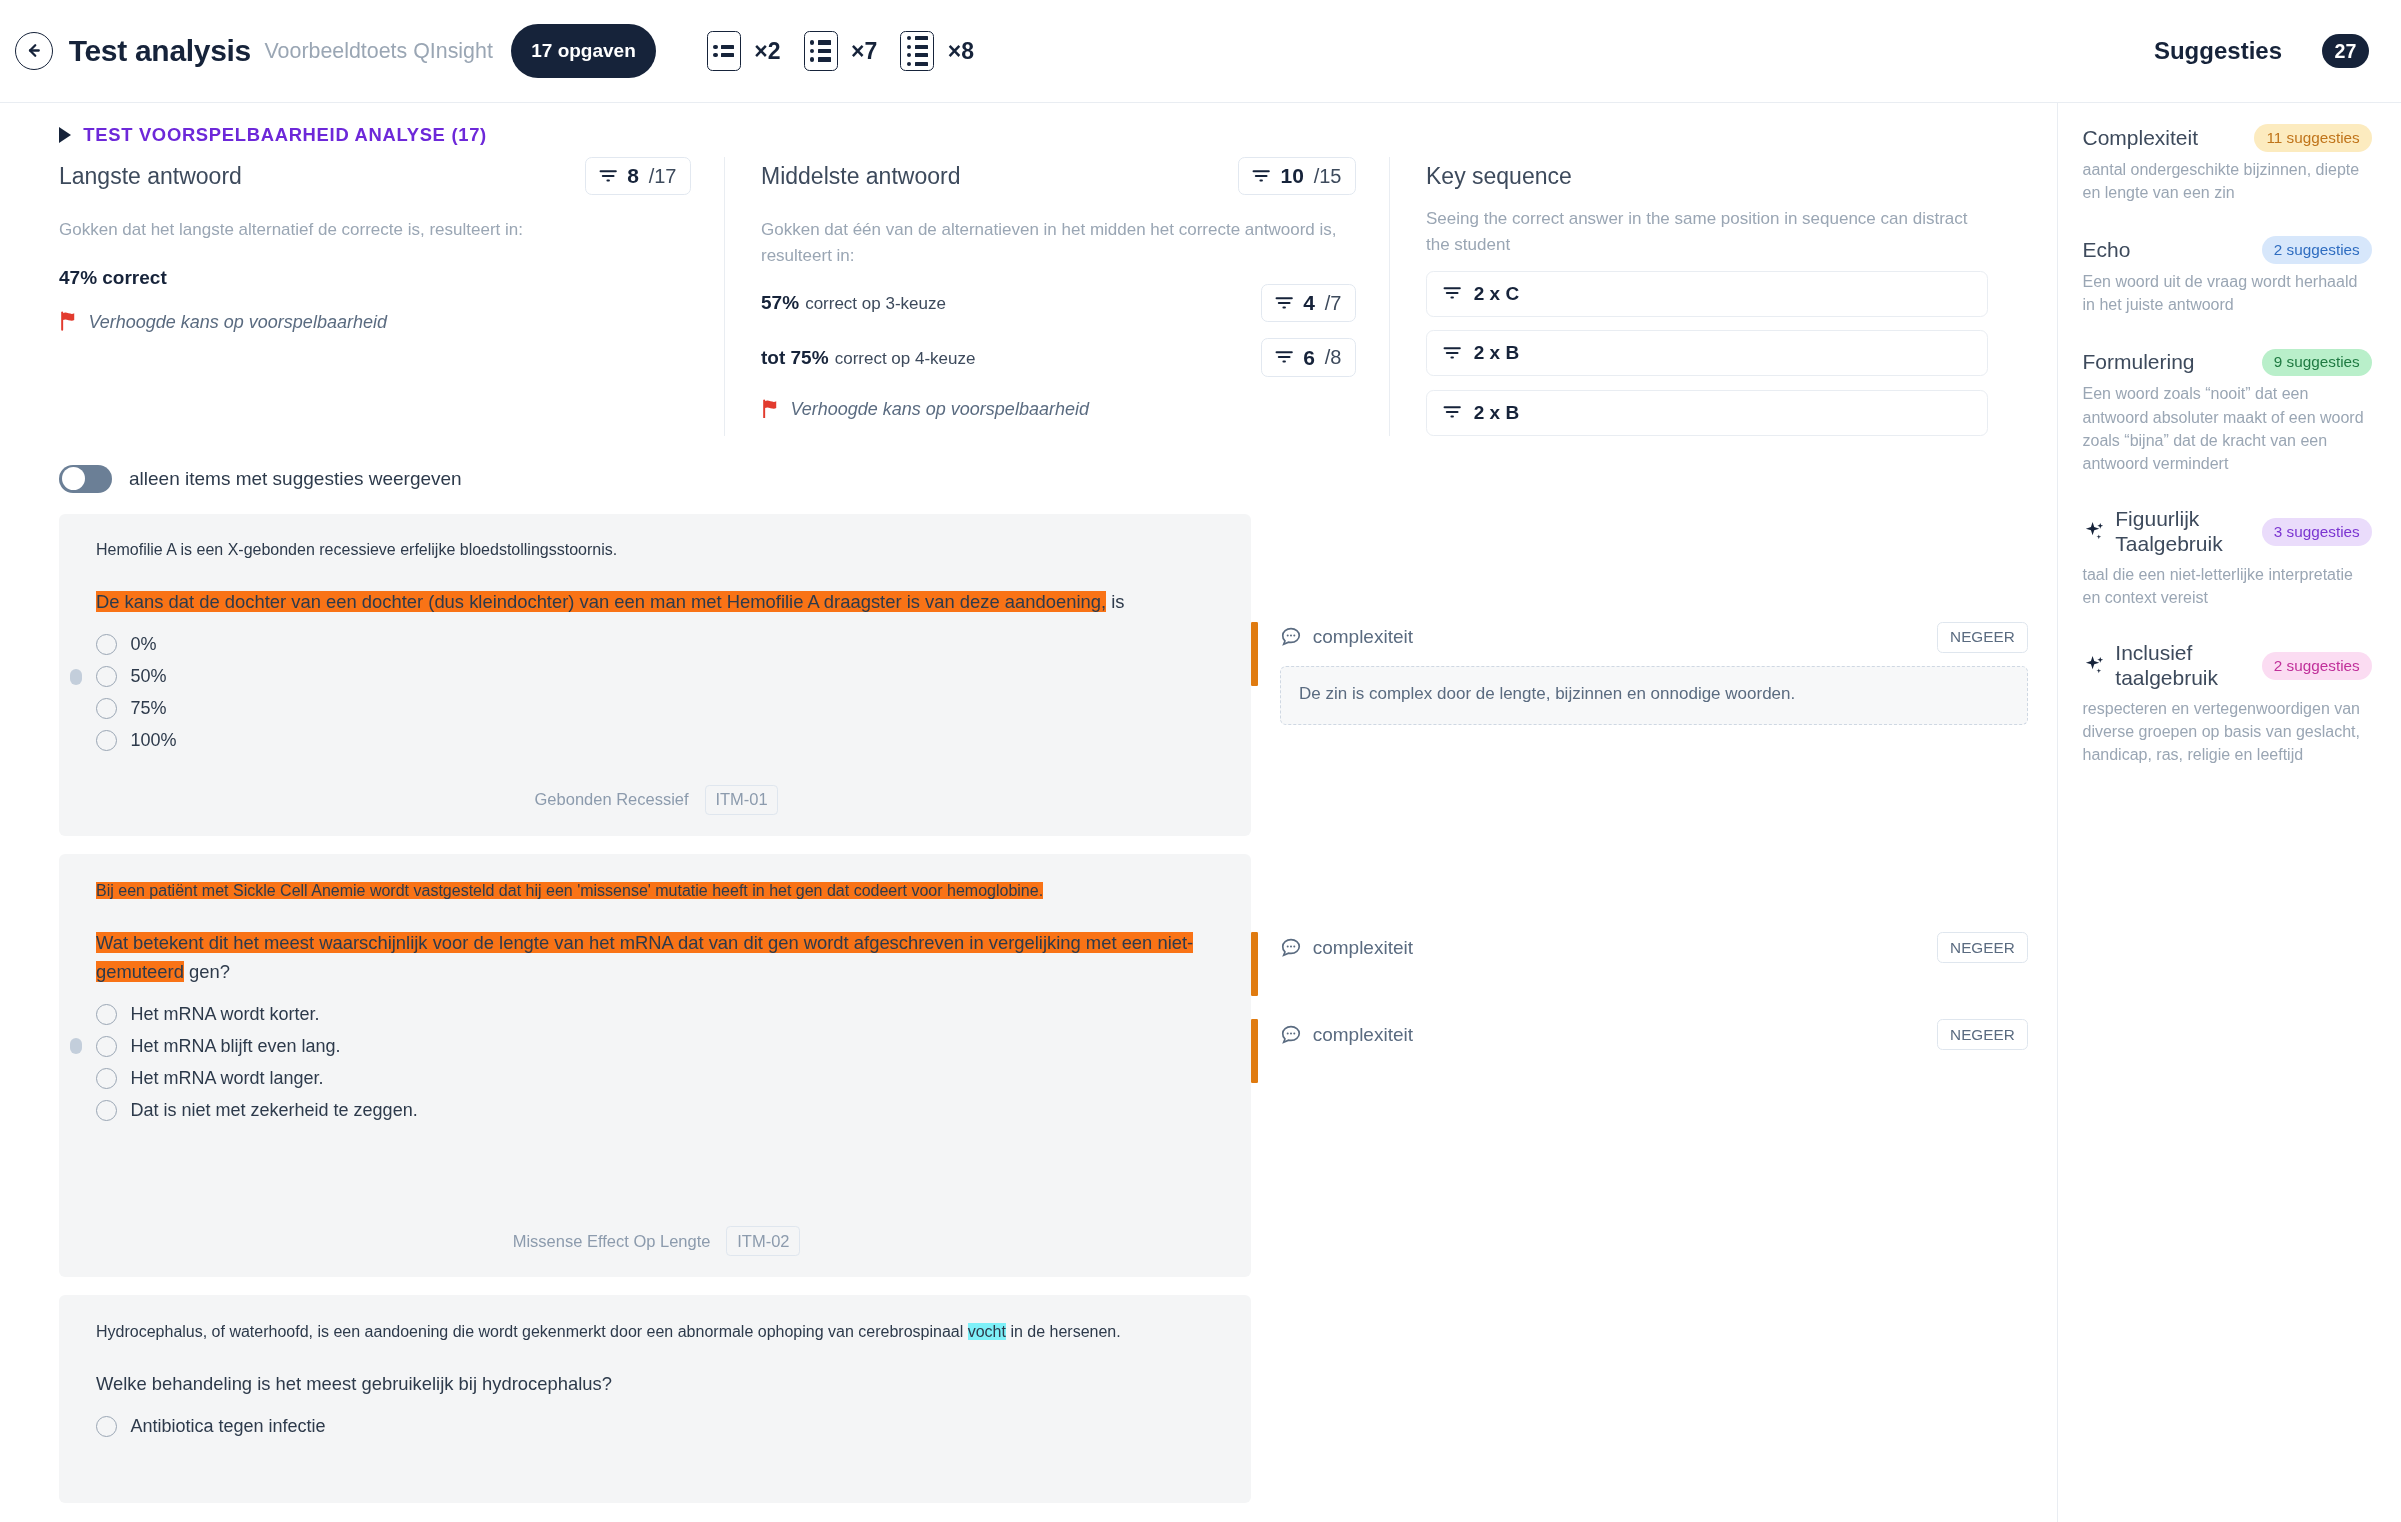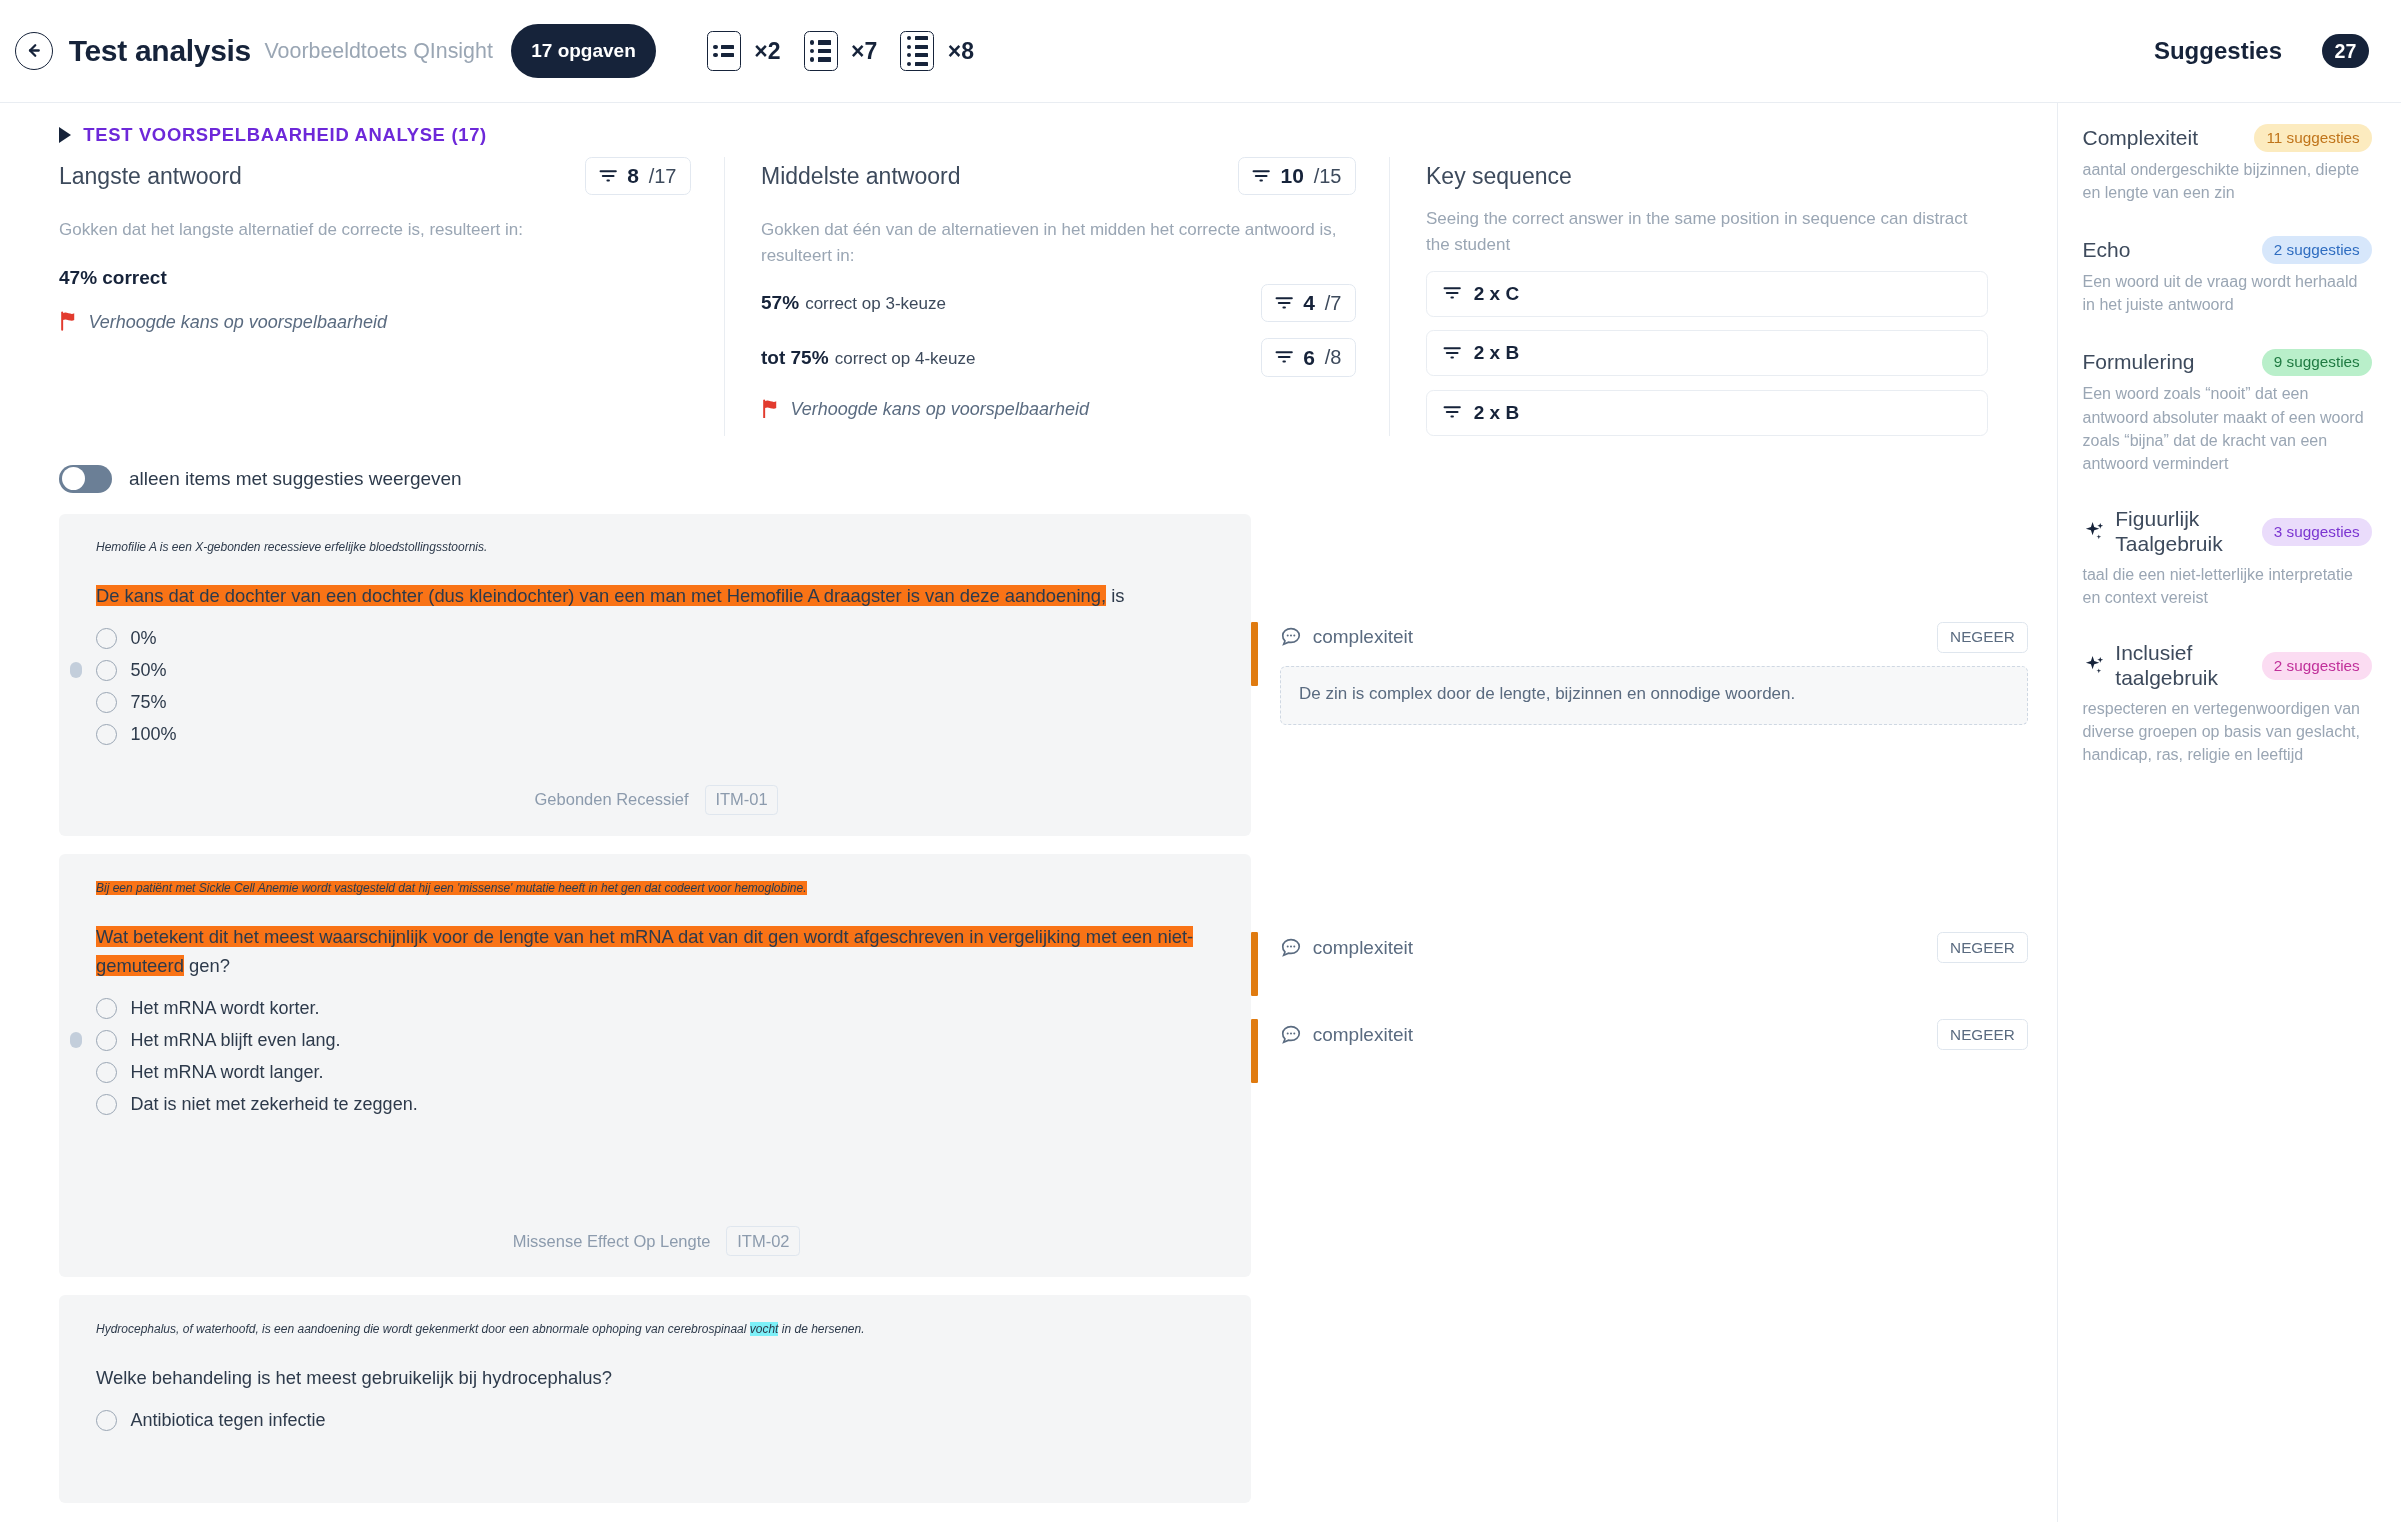--- a/index.html
+++ b/index.html
@@ -116,21 +116,21 @@
   .toggle-label { font-size: 19px; color: #2d3a4b; margin-left: 17px; }
 
   
   .items { padding: 21px 0 0 59px; }
   .item-row { display: flex; align-items: stretch; margin-bottom: 18.4px; }
   .item-card {
     width: 1192px; flex: 0 0 1192px; background: #f4f5f6;
     border-radius: 6.1px; padding: 24.5px 34px 21px 37px;
     display: flex; flex-direction: column;
   }
-  .stem { font-size: 12px; font-style: italic; color: #2d3a4b; line-height: 1.55; }
+  .stem { font-size: 16px; color: #2d3a4b; line-height: 1.55; }
   .qtext { font-size: 18.4px; color: #2d3a4b; line-height: 1.6; margin-top: 24.5px; }
   .hl { background: #f97316; }
   .hl-cyan { background: #7df0f8; }
   .options { margin-top: 6.1px; }
   .option { display: flex; align-items: center; gap: 13.5px; margin-top: 11px; position: relative; }
   .radio { width: 21px; height: 21px; border-radius: 50%; border: 1.8px solid #9aa6b4;
            flex: 0 0 21px; background: #f4f5f6; }
   .option .olabel { font-size: 18px; color: #2d3a4b; }
   .corr-mark { position: absolute; left: -26px; width: 12.3px; height: 16px;
                border-radius: 612px; background: #c3cedb; }

